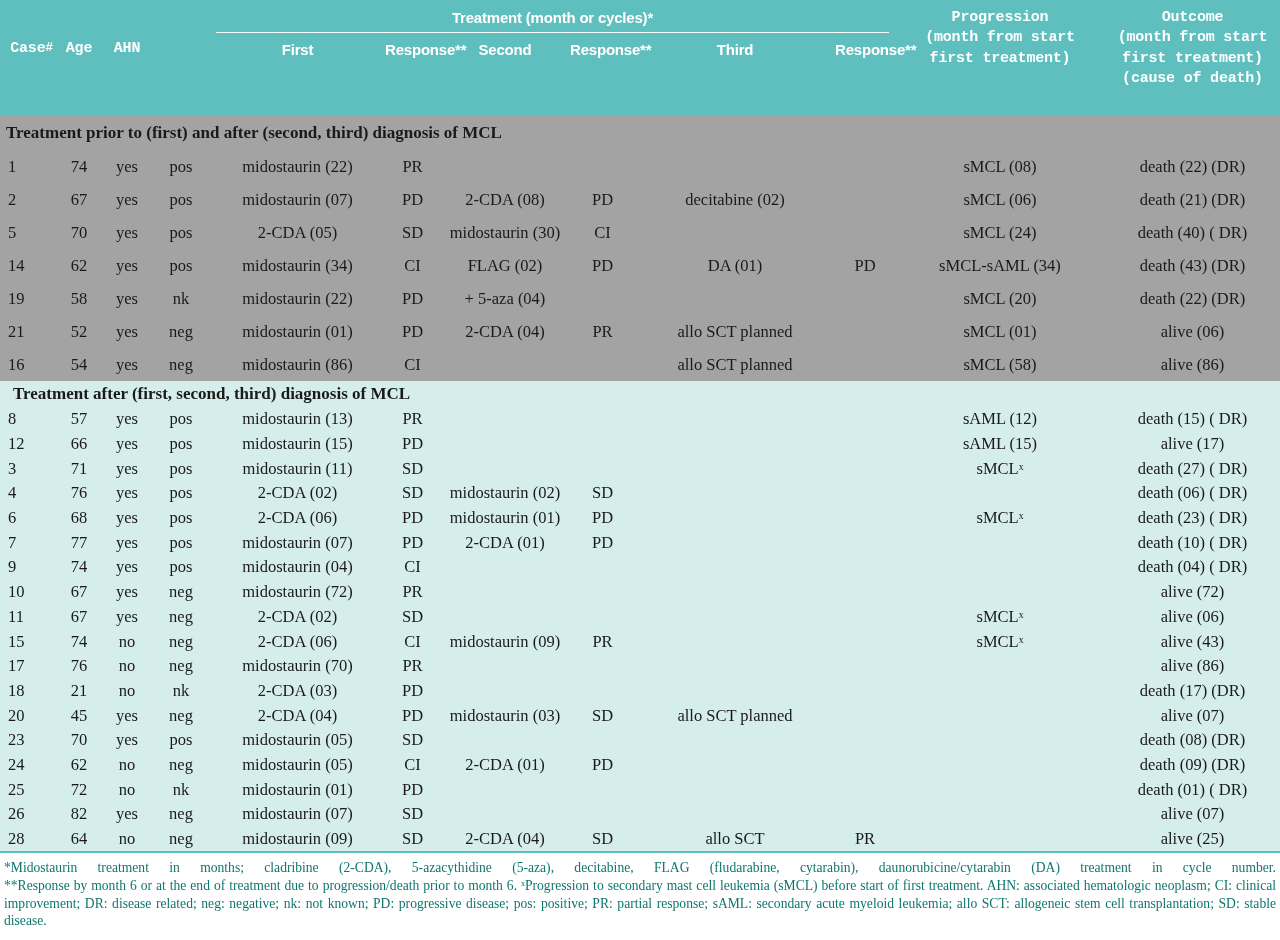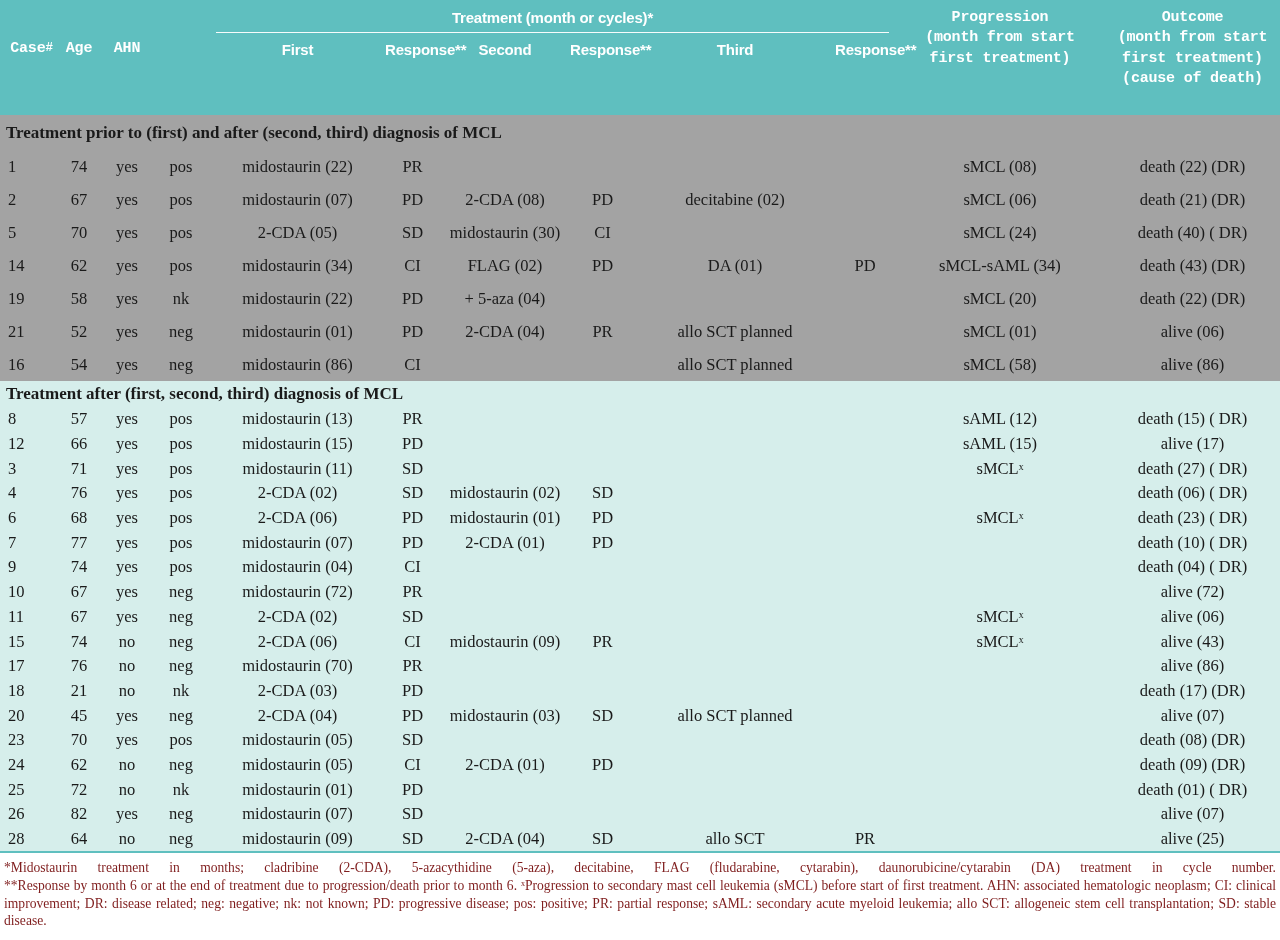--- a/index.html
+++ b/index.html
@@ -21,28 +21,28 @@
   .hgroup-line{border-bottom:1px solid rgba(255,255,255,0.95);margin:6px 6px 0 6px;}
   .hsub{display:grid;grid-template-columns:175px 55px 130px 65px 200px 60px;margin-top:8px;}
   .hsub div{text-align:center;}
   .hmulti{text-align:center;white-space:pre-line;line-height:1.35;padding-top:8px;align-items:flex-start;height:auto;}
   
   .section{width:1280px;}
   .section.white{background:#a3a3a3;}
   .section.teal{background:var(--light);border-bottom:2px solid var(--teal);}
   .section-title{font-weight:700;font-size:17px;padding-left:6px;display:flex;align-items:center;}
   .section.white .section-title{height:35px;}
-  .section.teal .section-title{height:26px;}
+  .section.teal .section-title{height:26px;margin-left:7px;}
   .row{display:grid;grid-template-columns:var(--cols);align-items:center;}
   .section.white .row{height:33px;}
   .section.teal .row{height:24.7px;}
   .cell{text-align:center;font-size:16.5px;white-space:nowrap;}
   .cell.c0{text-align:left;padding-left:8px;}
   
-  .footnotes{padding:6px 4px 0 4px;font-size:13.6px;line-height:17.6px;color:#7f1d1d;}
+  .footnotes{padding:6px 4px 0 4px;font-size:13.6px;line-height:17.6px;color:#0f766e;}
   .fn{text-align:justify;}
   .fn.first{text-align-last:justify;}
 </style>
 </head>
 <body>
 
 <div id="page">
 
   <div class="thead">
     <div class="hcell hcase">

